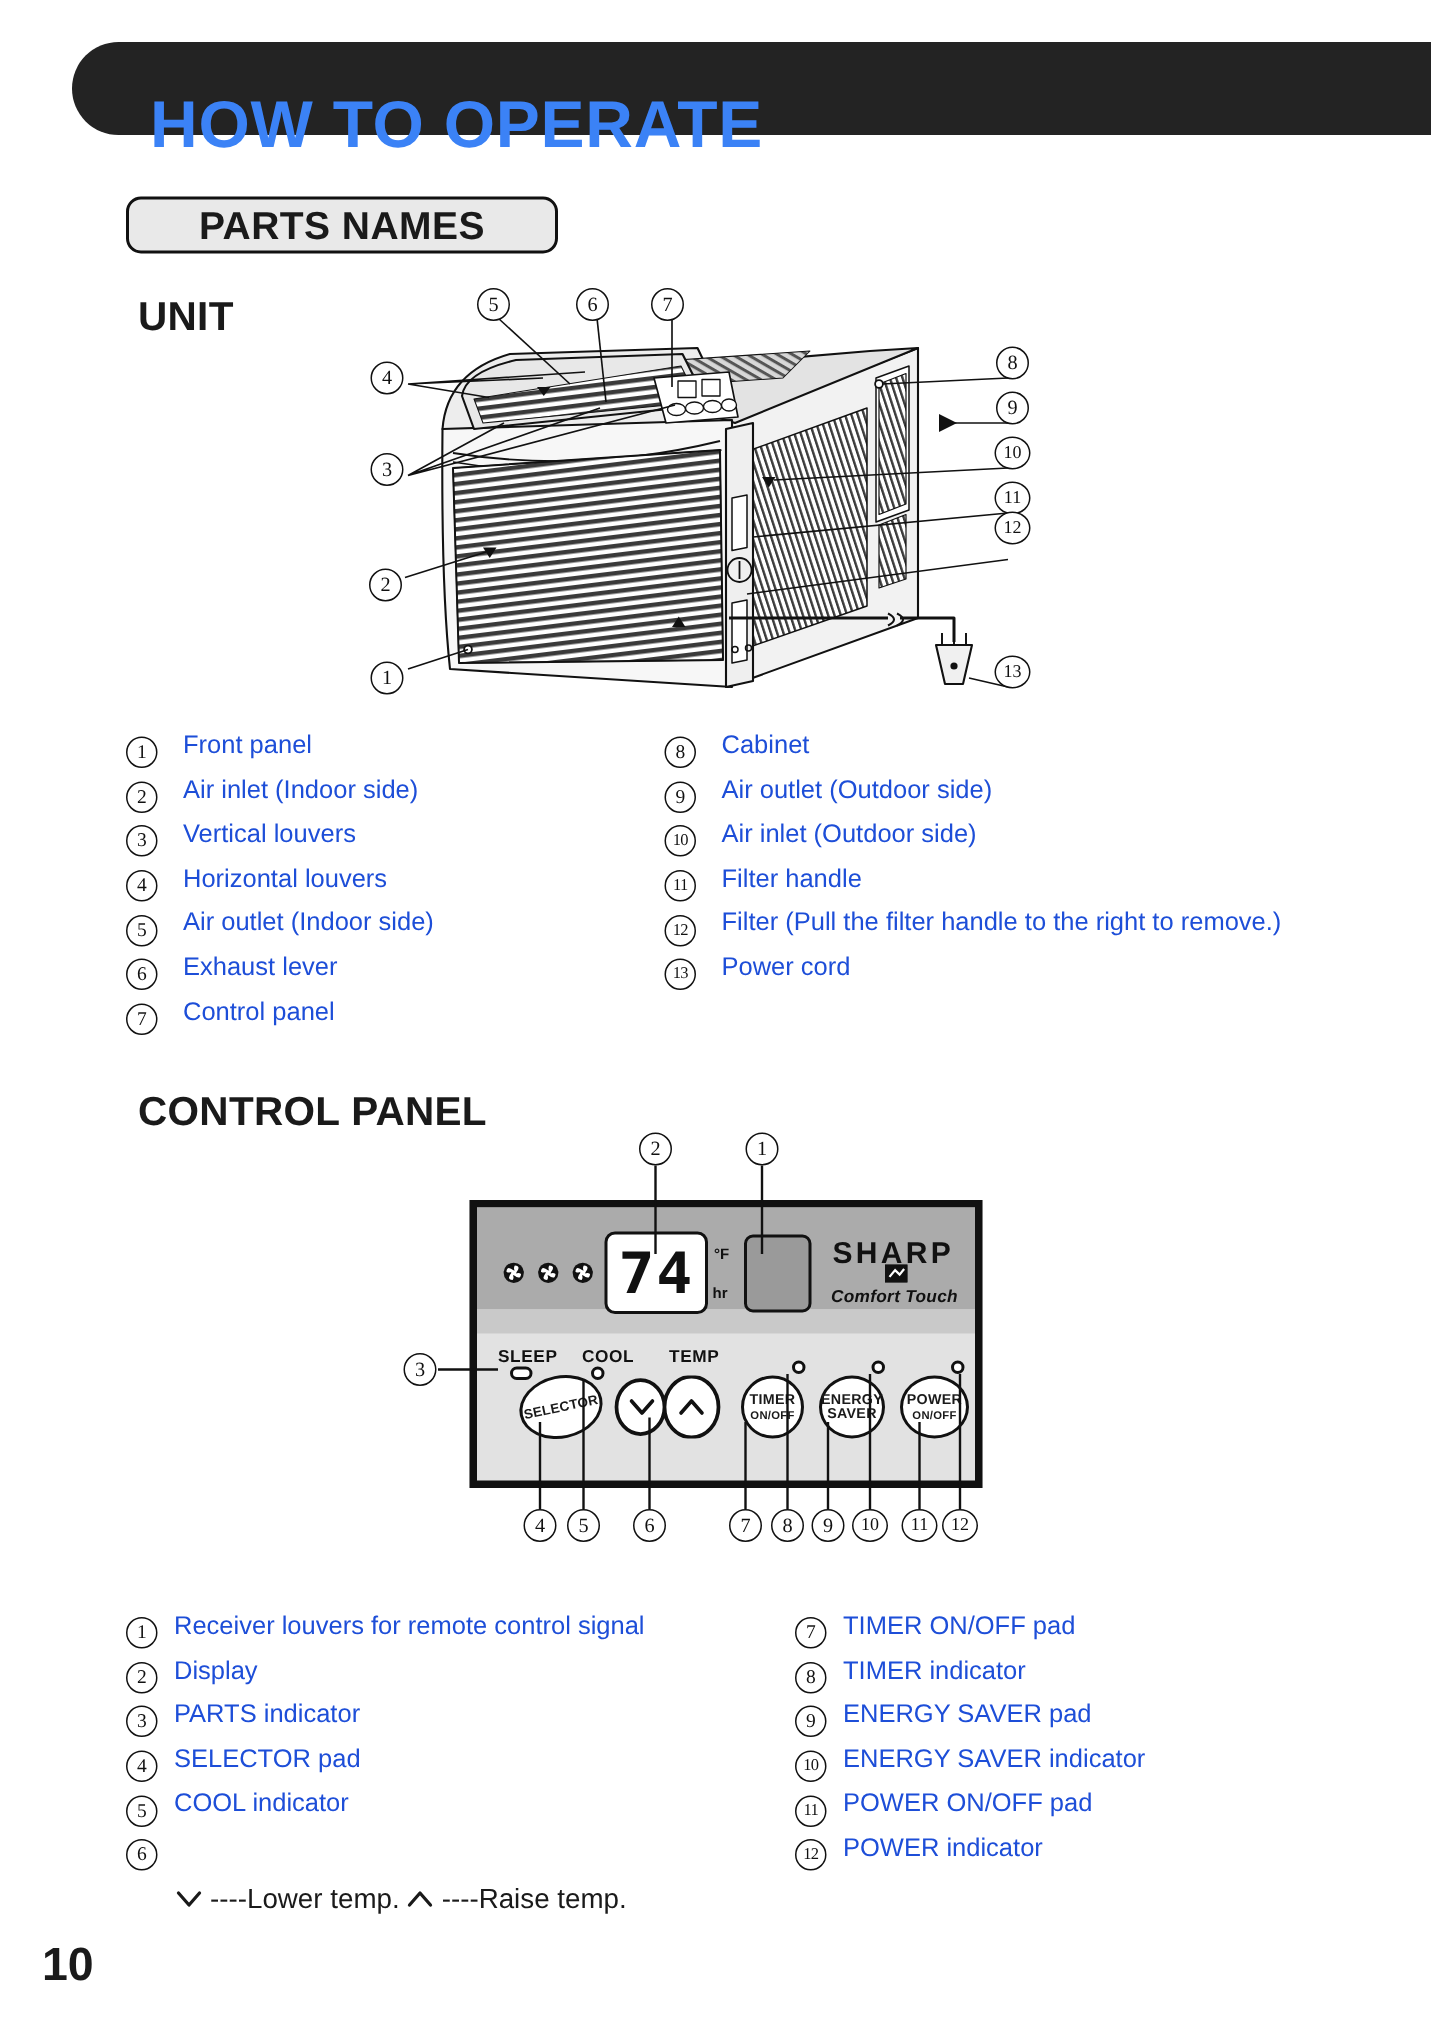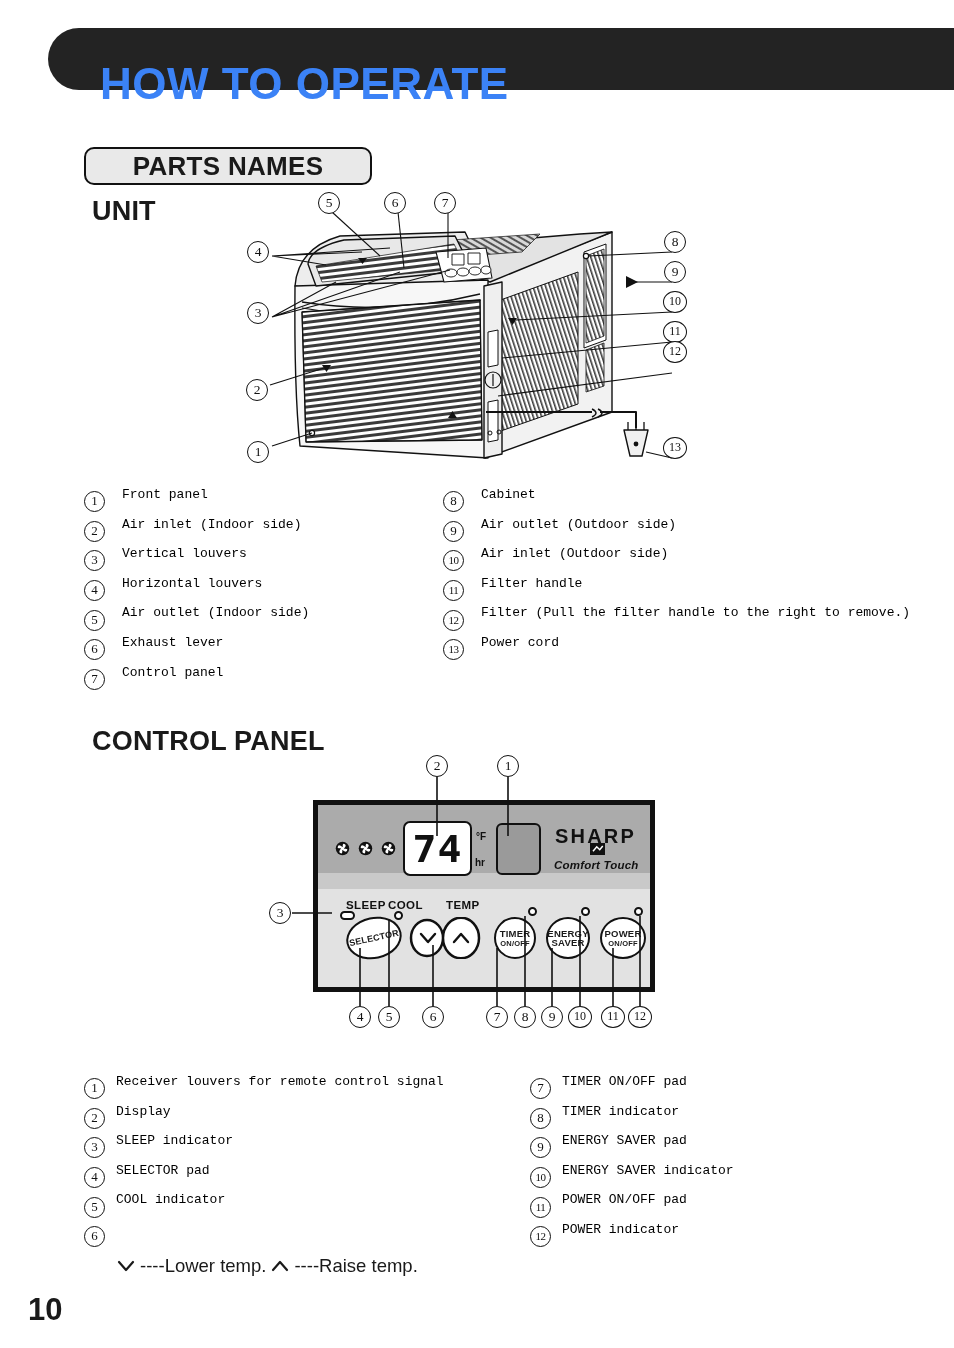--- a/index.html
+++ b/index.html
@@ -34,21 +34,21 @@
   }
 
   
   #parts-names-chip {
     position: absolute;
     left: 84px; top: 131px;
     width: 288px; height: 38px;
     background: #e9e9e9;
     border: 2px solid #111;
     border-radius: 10px;
-    display: flex; align-items: center; justify-content: center; margin-top: 16px;
+    display: flex; align-items: center; justify-content: center;
   }
   #parts-names-chip span {
     font-size: 26px; font-weight: bold; letter-spacing: .3px; color:#1a1a1a;
   }
 
   .section-heading {
     position: absolute;
     font-size: 27px;
     font-weight: bold;
     letter-spacing: .2px;
@@ -99,23 +99,22 @@
     font-family: "Liberation Serif", serif;
     font-size: 13px;
     line-height: 18.5px;
     text-align: center;
     align-self: center;
     color:#111;
     background:#fff;
   }
   .parts-list .num.two { font-size: 11px; letter-spacing:-.5px; }
   .parts-list .txt {
-    font-size: 13px;
-    color: #000000;
-    font-family: Liberation Mono, monospace;
+    font-size: 17px;
+    color: #1d4ed8;
   }
   #unit-list-left .txt, #unit-list-right .txt { margin-left: 17px; }
   #cp-list-left .txt, #cp-list-right .txt { margin-left: 11px; }
 
   .subnote {
     margin-left: 32px;
     font-size: 18.5px;
     display: flex; align-items: center; gap: 4px;
     height: 29.6px;
   }
@@ -192,21 +191,21 @@
   #comfort-mark {
     position:absolute; left: 272px; top: 38px;
     width: 15px; height: 12px;
     background: #111;
   }
 
   .pad-label {
     position:absolute; font-size: 11.5px; font-weight: bold;
     letter-spacing: .4px; color:#111;
   }
-  #lbl-sleep { left: 14px; top: 94px; margin-left: 14px; }
+  #lbl-sleep { left: 14px; top: 94px; }
   #lbl-cool  { left: 70px; top: 94px; }
   #lbl-temp  { left: 128px; top: 94px; }
 
   .pad {
     position:absolute;
     background:#fff;
     border: 2.5px solid #111;
     border-radius: 50%;
     display:flex; align-items:center; justify-content:center;
     flex-direction: column;
@@ -537,21 +536,21 @@
   <div class="row">
       <span class="num">1</span>
       <span class="txt">Receiver louvers for remote control signal</span>
     </div>
   <div class="row">
       <span class="num">2</span>
       <span class="txt">Display</span>
     </div>
   <div class="row">
       <span class="num">3</span>
-      <span class="txt">SLEEP indicator</span>
+      <span class="txt">PARTS indicator</span>
     </div>
   <div class="row">
       <span class="num">4</span>
       <span class="txt">SELECTOR pad</span>
     </div>
   <div class="row">
       <span class="num">5</span>
       <span class="txt">COOL indicator</span>
     </div>
   <div class="row">

